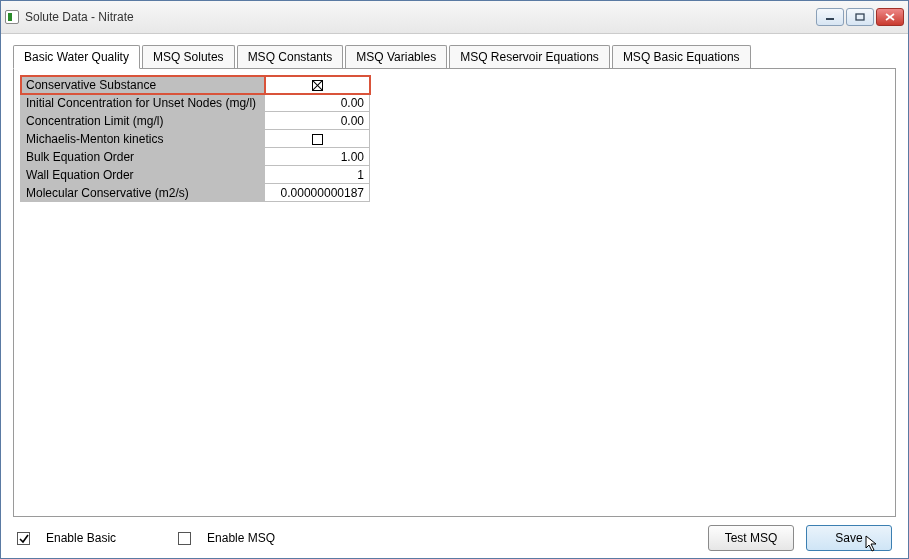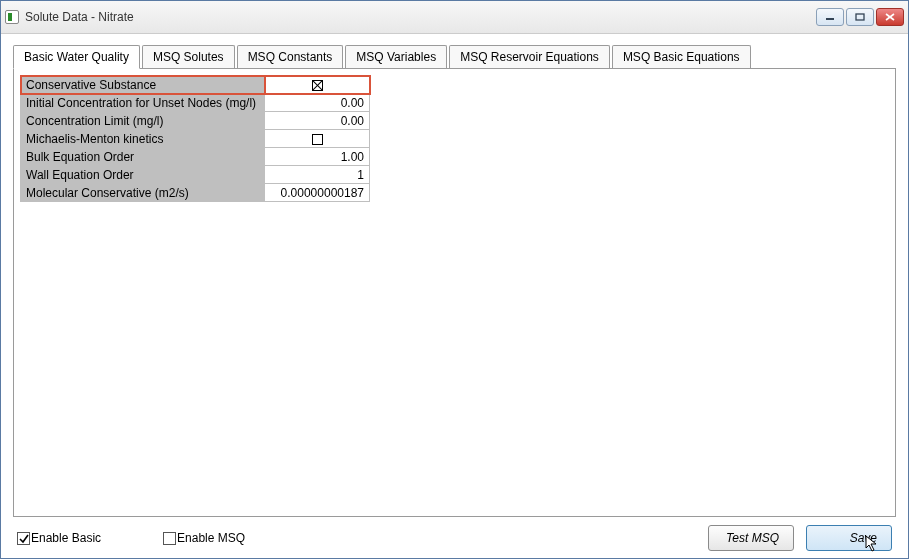--- a/index.html
+++ b/index.html
@@ -148,21 +148,21 @@
   .checkbox-glyph.checked::before { transform: rotate(45deg); }
   .checkbox-glyph.checked::after  { transform: rotate(-45deg); }
 
   .bottombar {
     display: flex;
     align-items: center;
     padding: 8px 4px 2px 4px;
     gap: 12px;
   }
   .chk {
-    display: flex; align-items: center; gap: 1px;
+    display: flex; align-items: center; gap: 16px;
     cursor: default;
     justify-content: flex-end;
   }
   .chk .box {
     width: 13px; height: 13px;
     border: 1px solid #555;
     background: #fff;
     display: flex; align-items: center; justify-content: center;
   }
   .chk .box.checked svg { display: block; }
@@ -172,22 +172,21 @@
 
   .btn {
     min-width: 86px;
     height: 26px;
     border: 1px solid #8a8a8a;
     background: linear-gradient(to bottom, #fdfdfd, #e6e6e6);
     border-radius: 3px;
     padding: 0 14px;
     font-size: 12px;
     cursor: default;
-    text-align: right;
-    font-style: italic;
+    text-align: center;
   }
   .btn.primary {
     border: 1px solid #3c7fb1;
     background: linear-gradient(to bottom, #eaf3fb, #cfe5f6);
   }
 
   .cursor {
     position: absolute;
     right: 30px;
     bottom: 6px;

